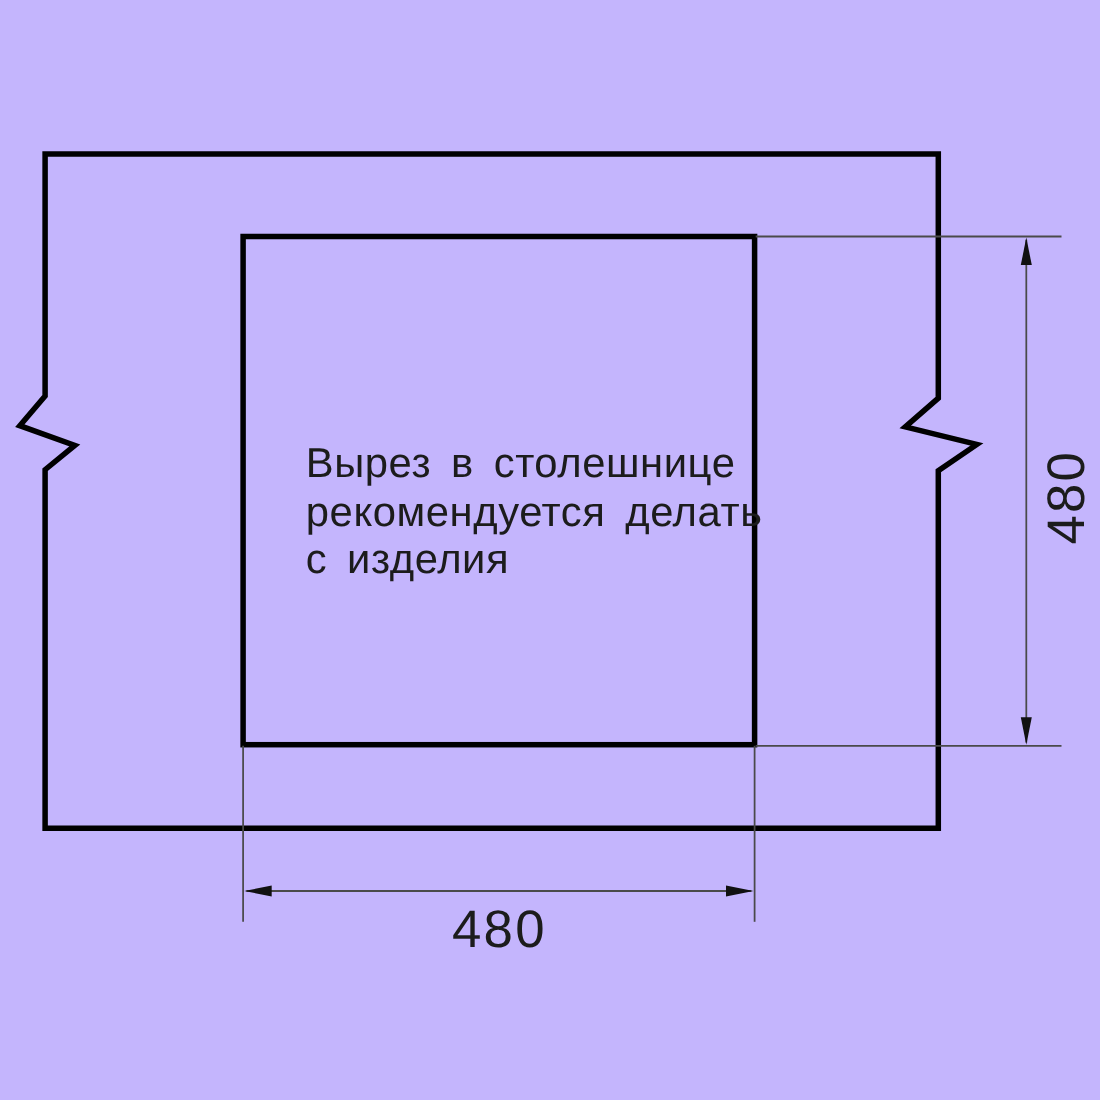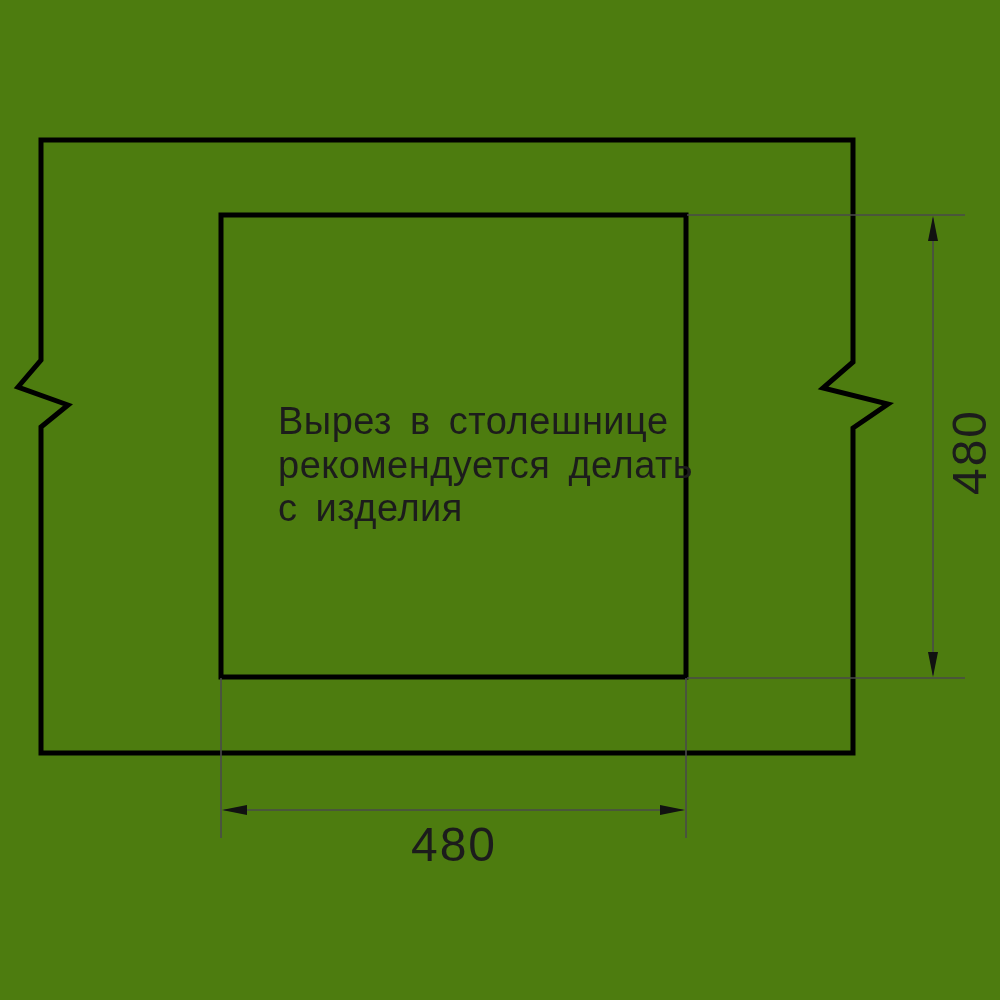--- a/index.html
+++ b/index.html
@@ -4,21 +4,21 @@
 <style>
   html, body {
     margin: 0;
     padding: 0;
     background: #ffffff;
   }
   .canvas {
     position: relative;
     width: 1000px;
     height: 1000px;
-    background: #4d7c0f;
+    background: #c4b5fd;
     overflow: hidden;
     font-family: "Liberation Sans", sans-serif;
   }
   svg { display: block; }
   .note-text {
     font-family: "Liberation Sans", sans-serif;
     font-size: 38px;
     font-weight: 400;
     letter-spacing: 0.5px;
     word-spacing: 7px;

